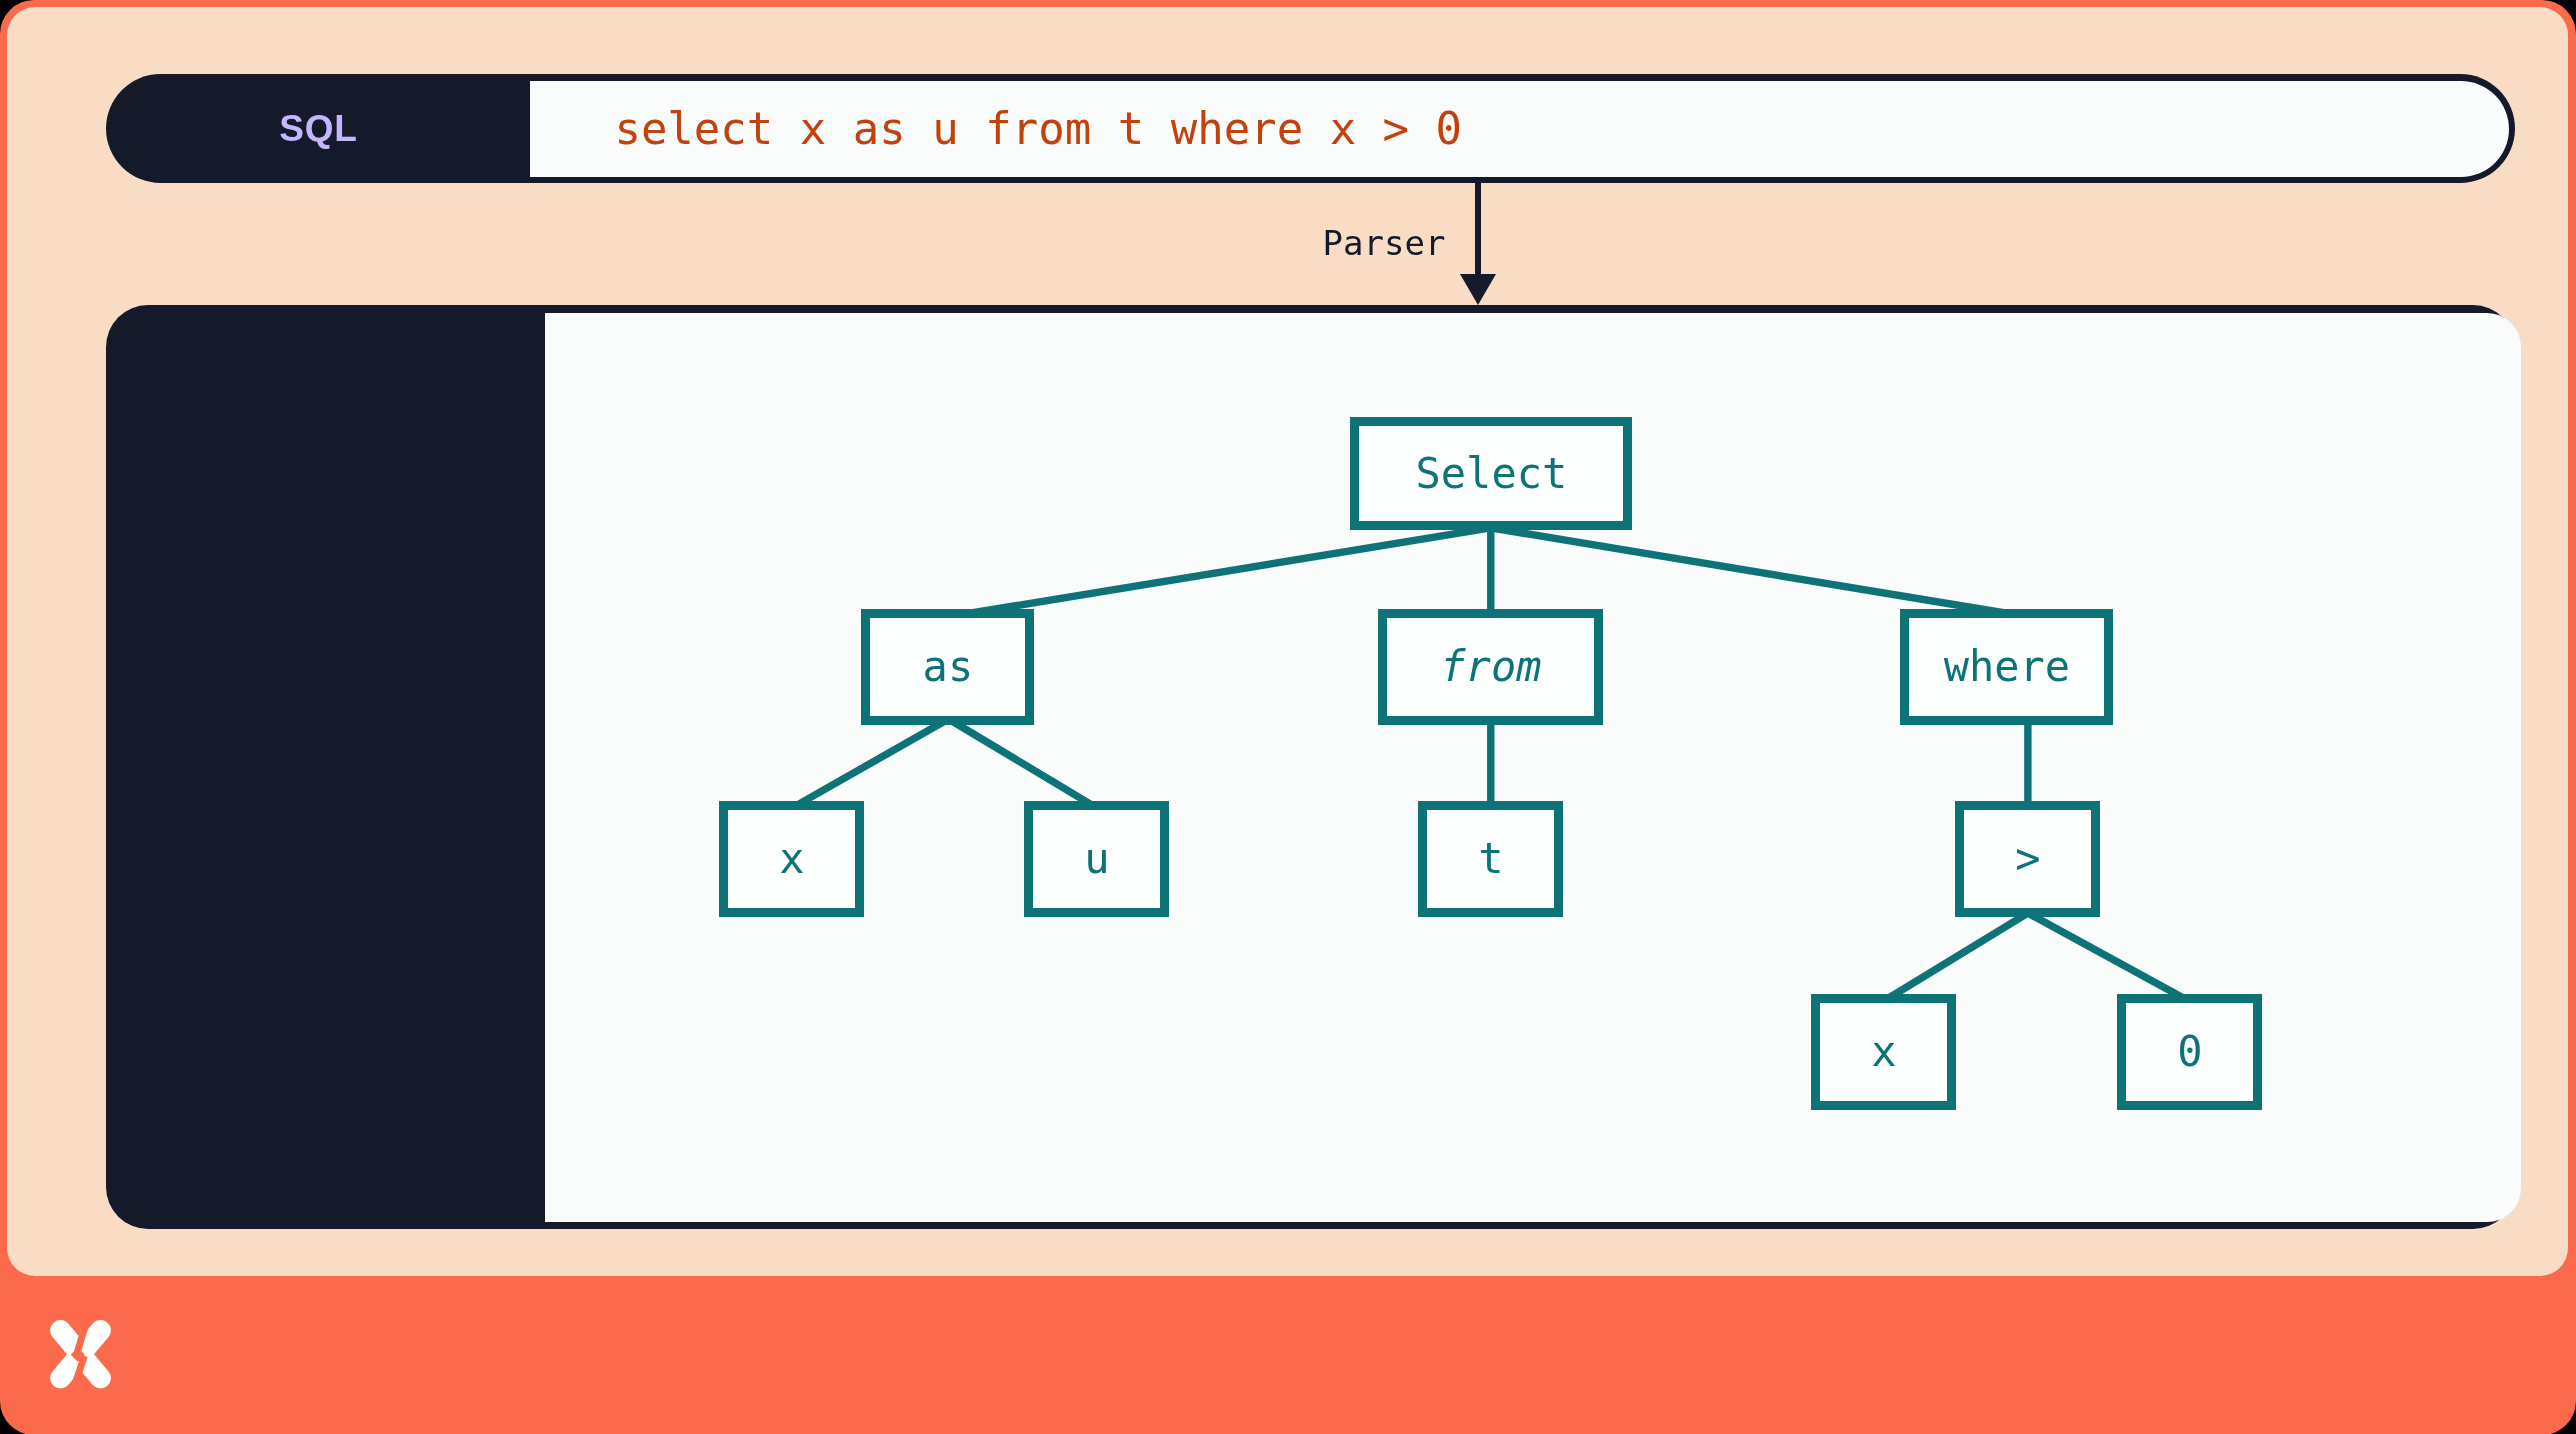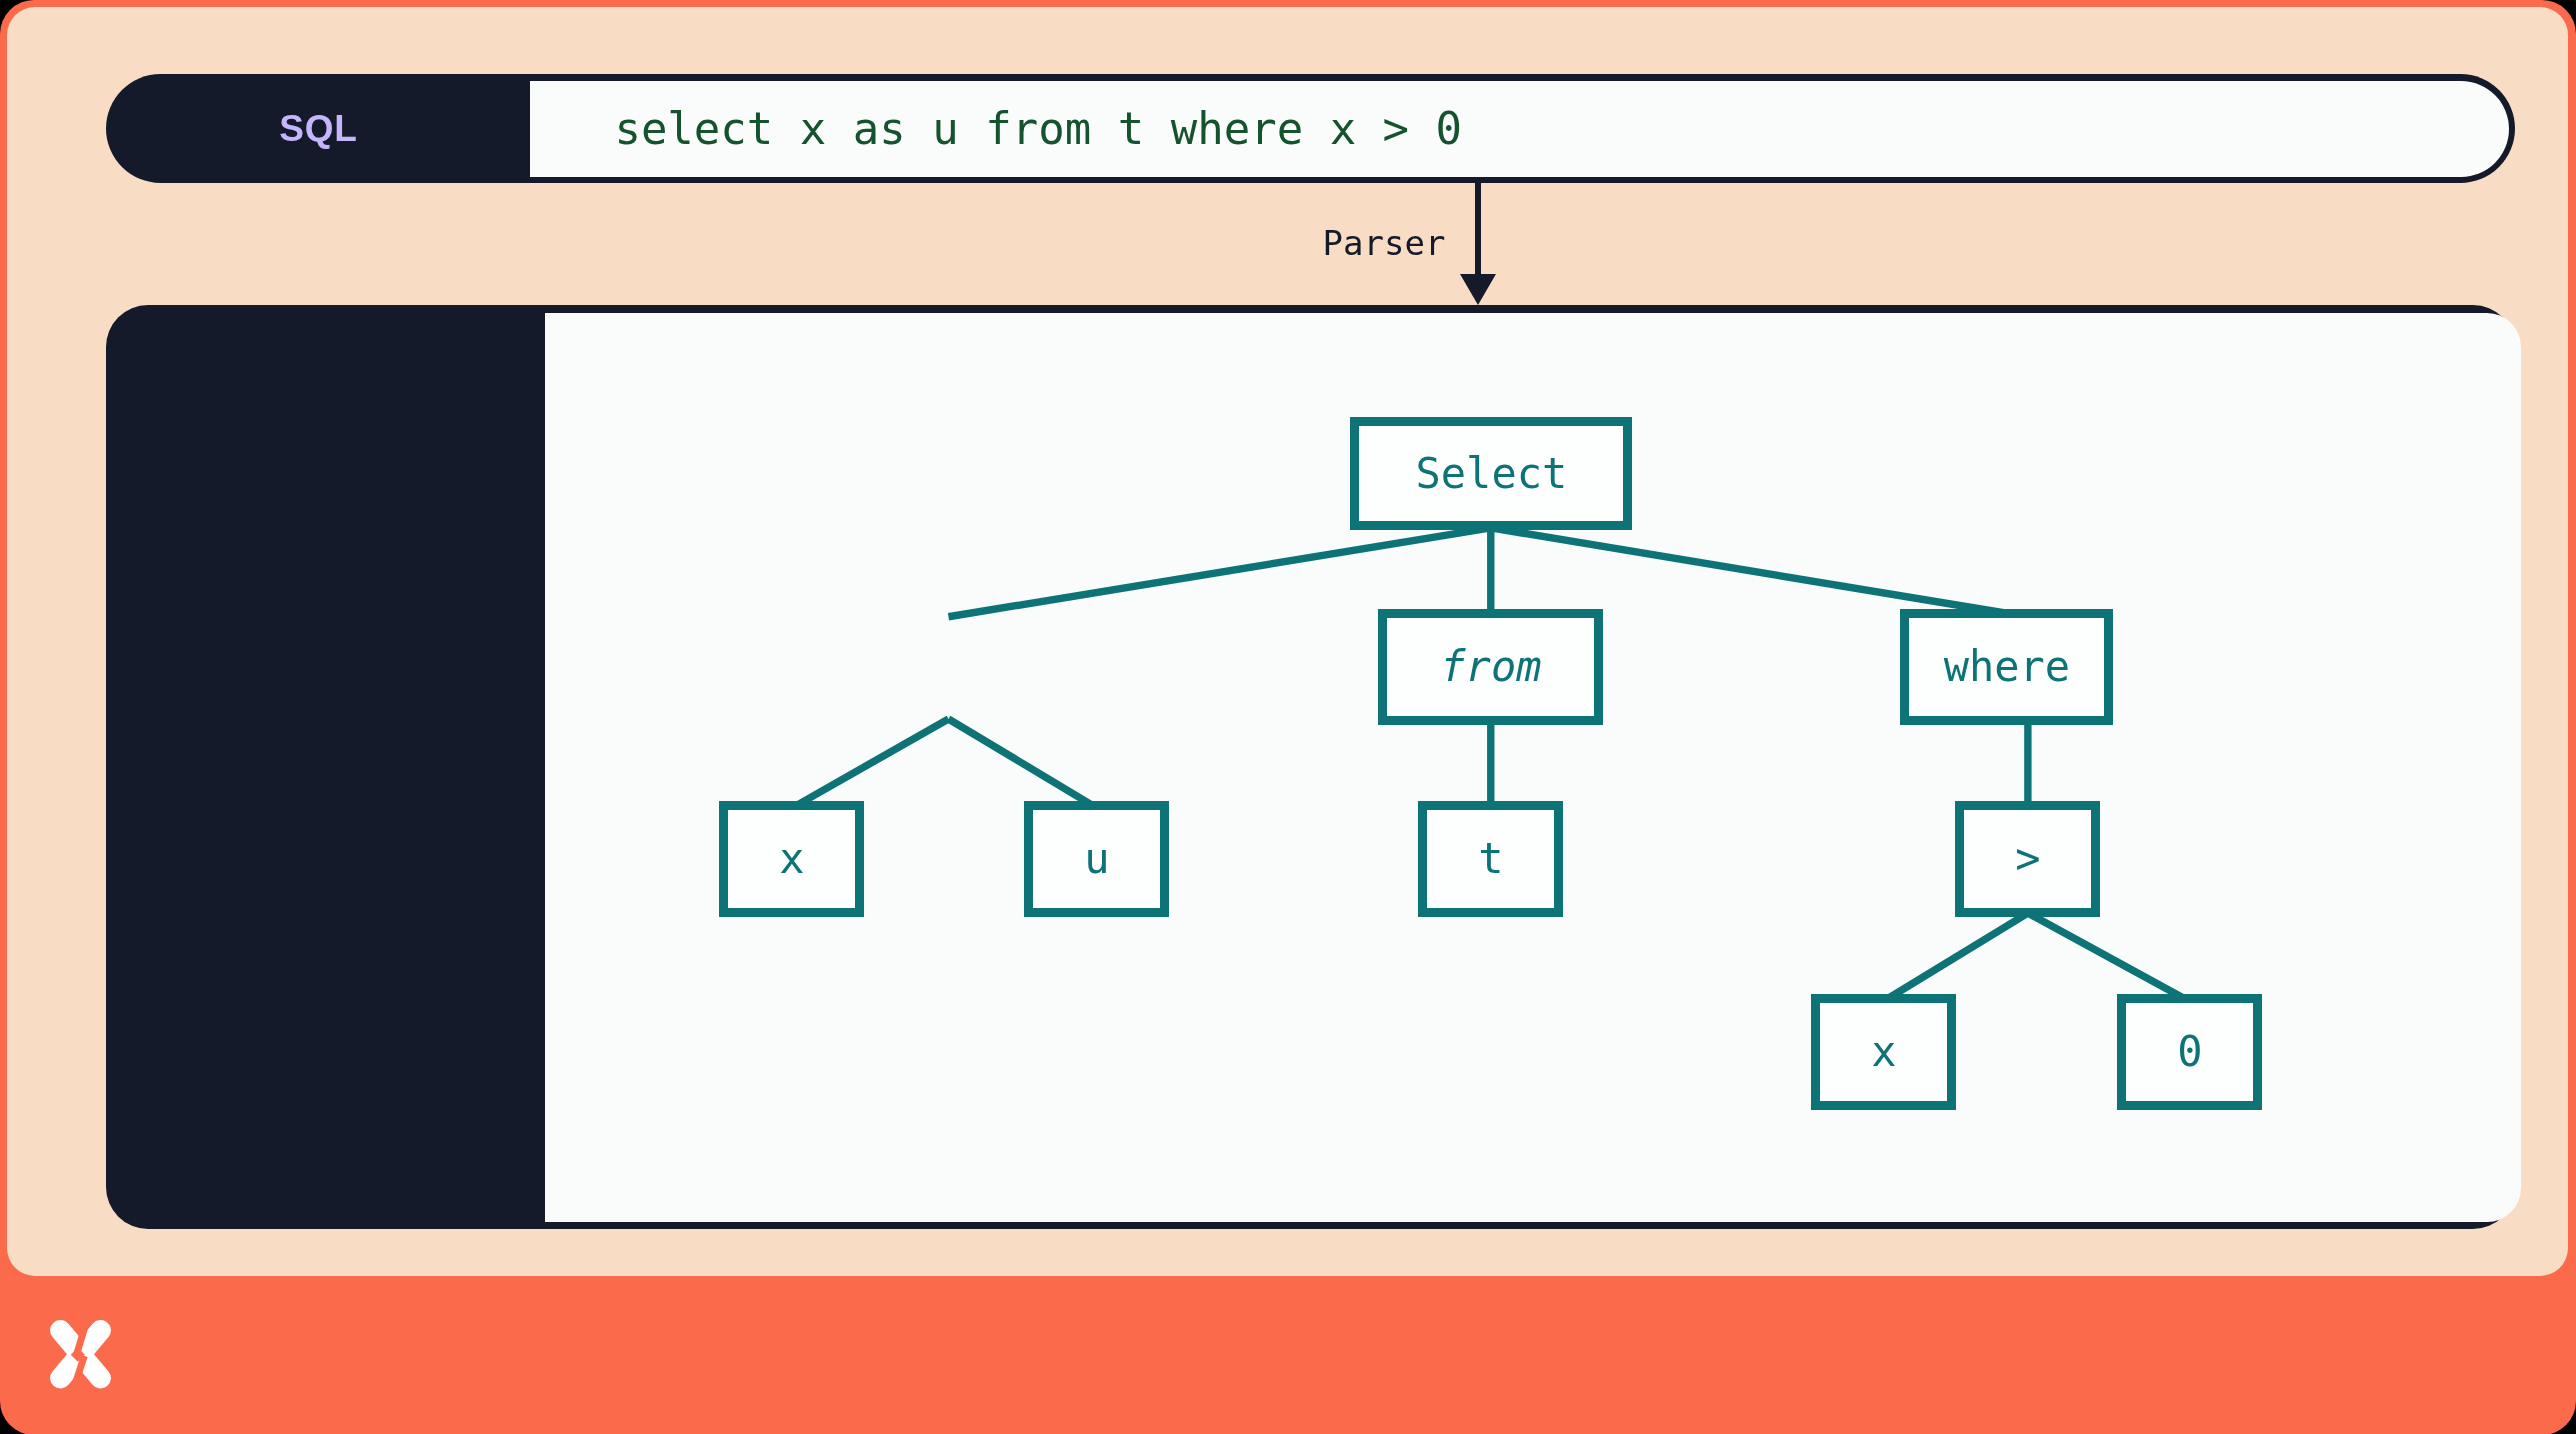--- a/index.html
+++ b/index.html
@@ -15,21 +15,21 @@
   
   .sql-pill{position:absolute;left:99px;top:67px;width:2409px;height:109px;
     background:#141a29;border-radius:55px;}
   .sql-label{position:absolute;left:0;top:0;width:424px;height:100%;
     display:flex;align-items:center;justify-content:center;
     color:#c4b5fd;font-size:37px;font-weight:700;letter-spacing:0.7px;}
   .sql-white{position:absolute;left:424px;top:6.7px;right:6.7px;bottom:6.7px;
     background:#fafbfb;border-radius:0 49px 49px 0;
     display:flex;align-items:center;}
   .sql-query{font-family:"DejaVu Sans Mono",monospace;font-size:44px;
-    color:#14532d;margin-left:84px;white-space:pre;}
+    color:#c2410c;margin-left:84px;white-space:pre;}
   
   .parser-label{position:absolute;left:919px;top:213px;width:519px;height:47px;
     text-align:right;line-height:47px;
     font-family:"DejaVu Sans Mono",monospace;font-size:34px;color:#141a29;}
   .arrow-line{position:absolute;left:1468px;top:176px;width:6px;height:94px;
     background:#141a29;}
   .arrow-head{position:absolute;left:1453px;top:267px;width:0;height:0;
     border-left:18px solid transparent;border-right:18px solid transparent;
     border-top:31px solid #141a29;}
   
@@ -90,20 +90,23 @@
             <line x1="544" y1="548" x2="744" y2="668"></line>
             <line x1="1276" y1="548" x2="1276" y2="668"></line>
             <line x1="2001" y1="548" x2="2001" y2="668"></line>
             <line x1="2001" y1="810" x2="1806" y2="929"></line>
             <line x1="2001" y1="810" x2="2219" y2="929"></line>
           </g>
         </svg>
         <div class="node n-select">
             <span>Select</span>
           </div>
+        <div class="node n-as">
+            <span>as</span>
+          </div>
         <div class="node n-from">
             <span>from</span>
           </div>
         <div class="node n-where">
             <span>where</span>
           </div>
         <div class="node n-x1">
             <span>x</span>
           </div>
         <div class="node n-u">

